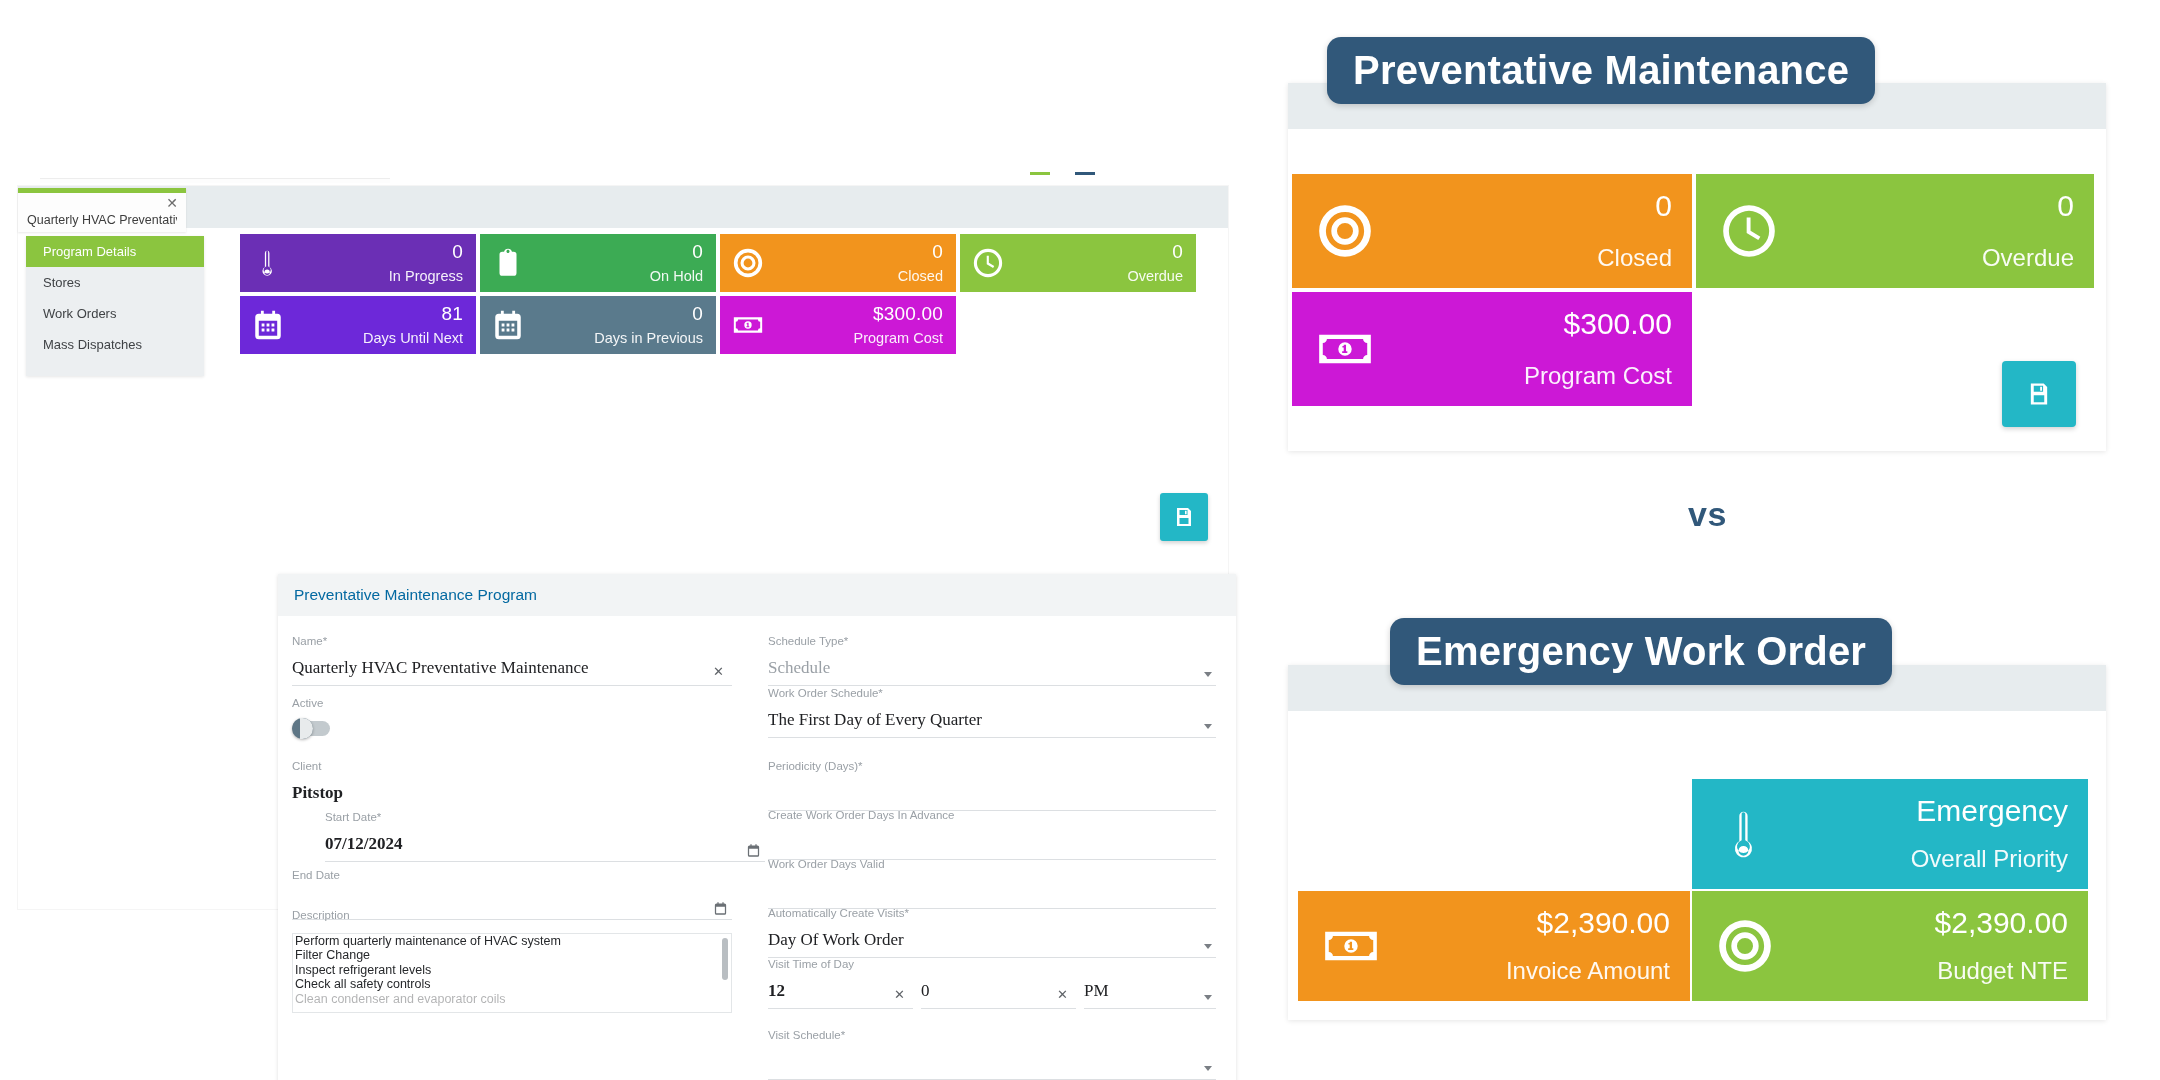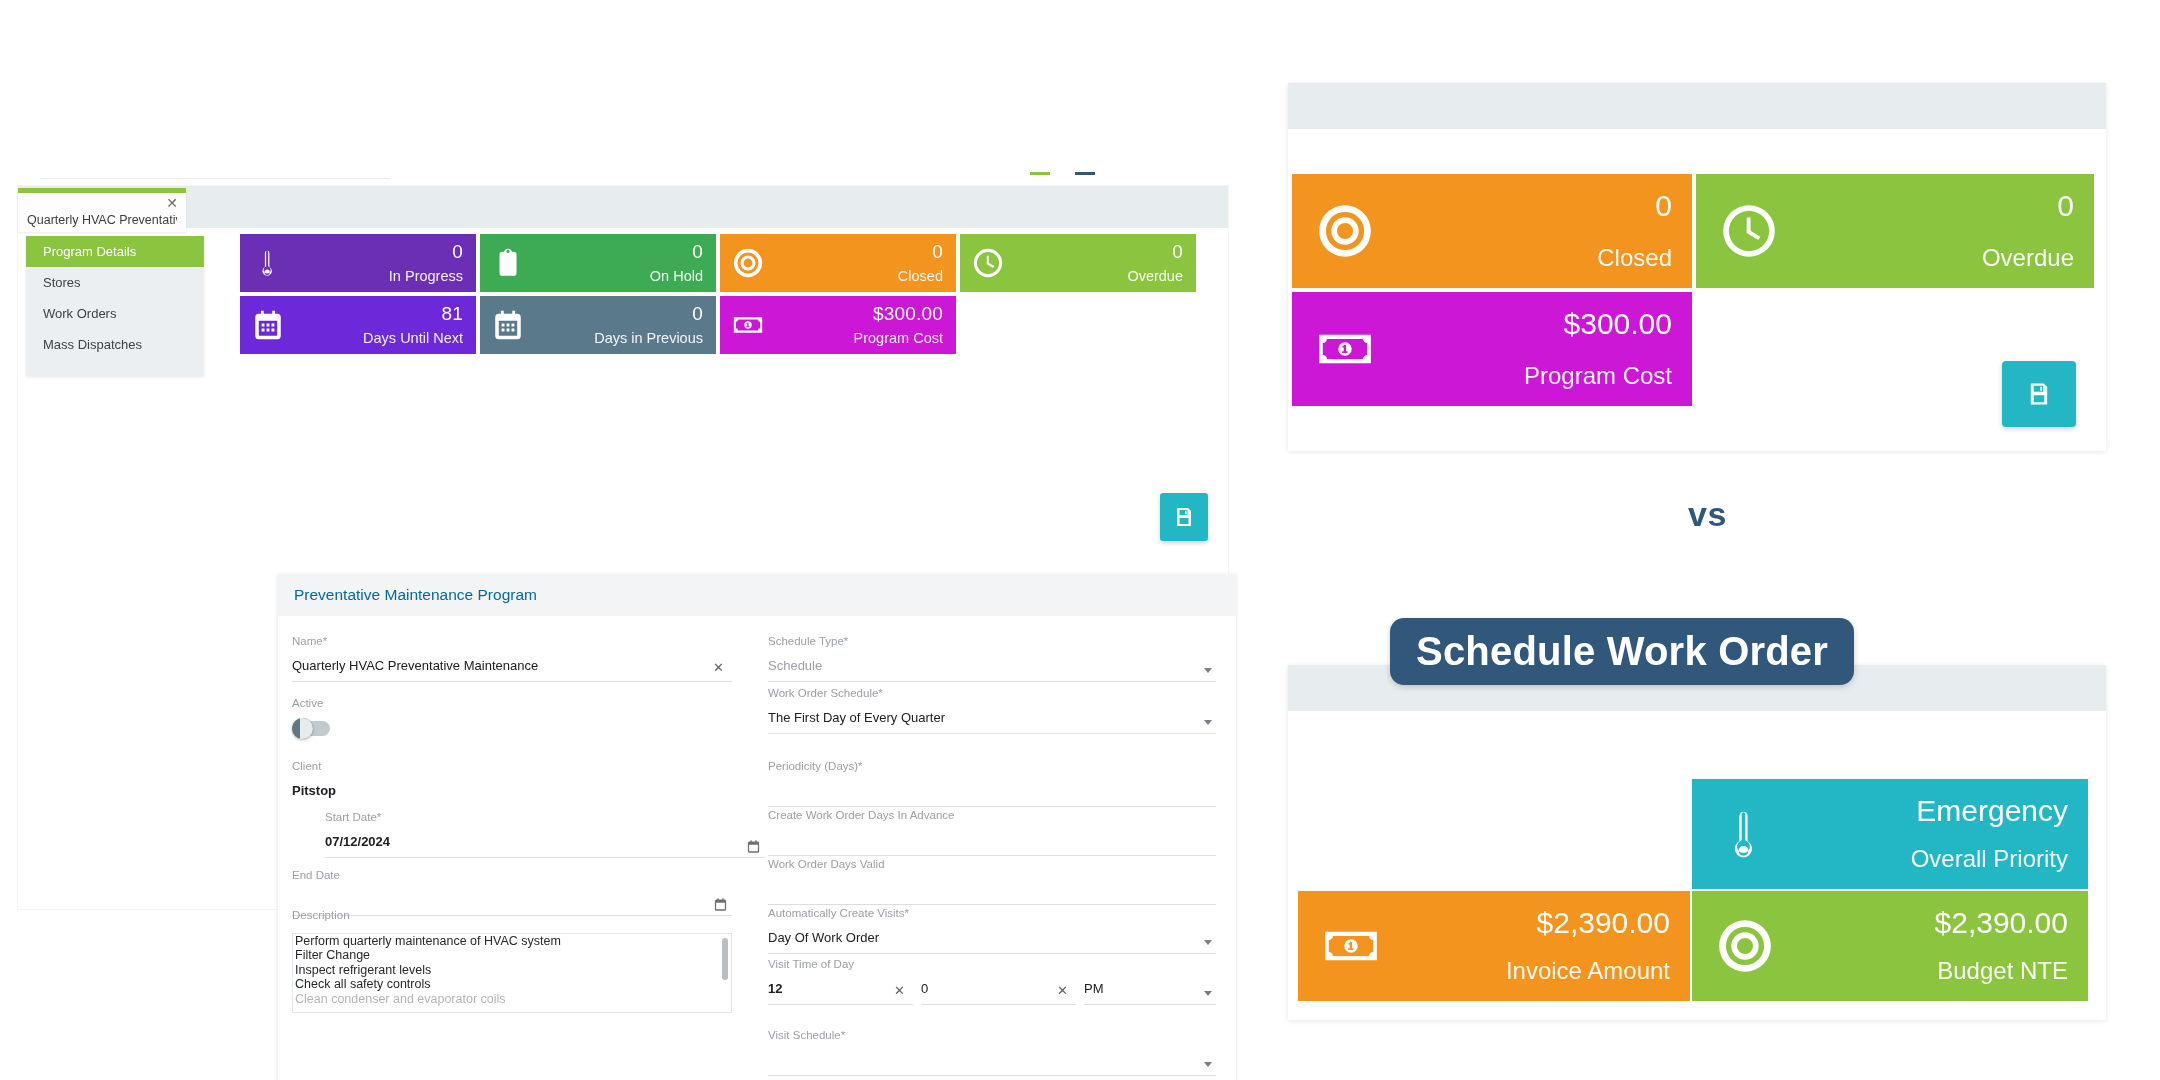--- a/index.html
+++ b/index.html
@@ -94,22 +94,22 @@
   .form-cols{position:absolute;left:0;top:42px;width:100%;}
   .col{position:absolute;top:0;width:455px;}
   .col.left{left:14px;}
   .col.right{left:490px;}
   .field{position:relative;margin-bottom:0;}
   .f-lab{
     font-size:11.5px;color:#9aa0a6;line-height:1;margin-bottom:11px;
     white-space:nowrap;
   }
   .f-val{
-    font-size:13px;color:#202124;line-height:1;padding-bottom:9px;
-    border-bottom:1px solid #dcdfe2;white-space:nowrap;overflow:hidden;
+    font-size:17px;color:#202124;line-height:1;padding-bottom:9px;
+    border-bottom:1px solid #dcdfe2;white-space:nowrap;overflow:hidden;font-family:Liberation Serif, serif;
   }
   .f-val.placeholder{color:#9aa0a6;}
   .f-val.empty{color:transparent;}
   .f-clear{
     position:absolute;right:8px;bottom:8px;font-size:13px;color:#5f6368;cursor:pointer;
     line-height:1;
   }
   .f-caret{
     position:absolute;right:4px;bottom:9px;width:0;height:0;cursor:pointer;
     border-left:4px solid transparent;border-right:4px solid transparent;
@@ -458,20 +458,21 @@
       <div class="b-lab">Program Cost</div>
     </div>
   </div>
 
   <div class="save-btn-big">
     <svg viewBox="0 0 24 24">
         <path d="M5 3h11l3 3v15H5V3zm2.5 2v5h8V5h-8zm0 8v6h9v-6h-9zM13 5.8h1.6v3.4H13V5.8z"></path>
       </svg>
   </div>
 
+  <div class="badge pm">Preventative Maintenance</div>
 
   <div class="vs">vs</div>
 
   <div class="panel" style="left:1288px;top:665px;width:818px;height:355px;">
     <div class="panel-body"></div>
     <div class="panel-strip"></div>
 
 
     <div class="big-kpi" style="left:404px;top:114px;width:396px;height:110px;background:#23b7c6;">
       <div class="b-ico">
@@ -497,15 +498,15 @@
       <div class="b-ico">
         <svg viewBox="0 0 24 24">
             <path d="M12 2a10 10 0 1 0 0 20 10 10 0 0 0 0-20zm0 2.6a7.4 7.4 0 1 1 0 14.8 7.4 7.4 0 0 1 0-14.8zm0 2.1a5.3 5.3 0 1 0 0 10.6 5.3 5.3 0 0 0 0-10.6zm0 2.2a3.1 3.1 0 1 1 0 6.2 3.1 3.1 0 0 1 0-6.2z"></path>
           </svg>
       </div>
       <div class="b-val">$2,390.00</div>
       <div class="b-lab">Budget NTE</div>
     </div>
   </div>
 
-  <div class="badge ewo">Schedule Work Order</div>
+  <div class="badge ewo">Emergency Work Order</div>
 
 </div>
 
 </body></html>

